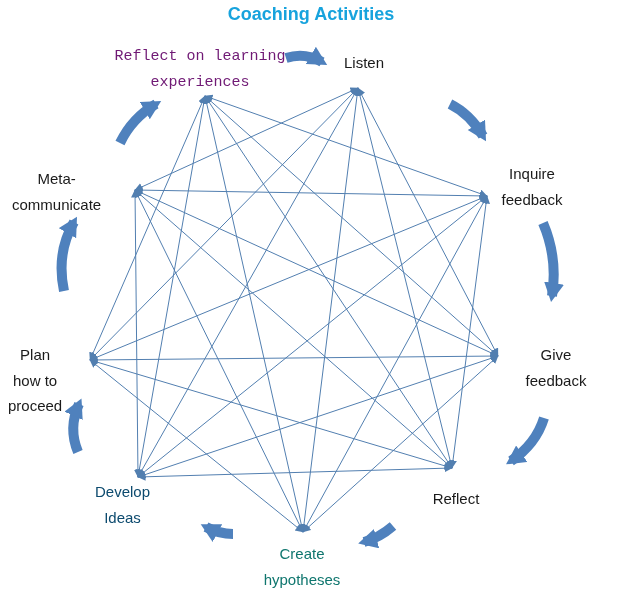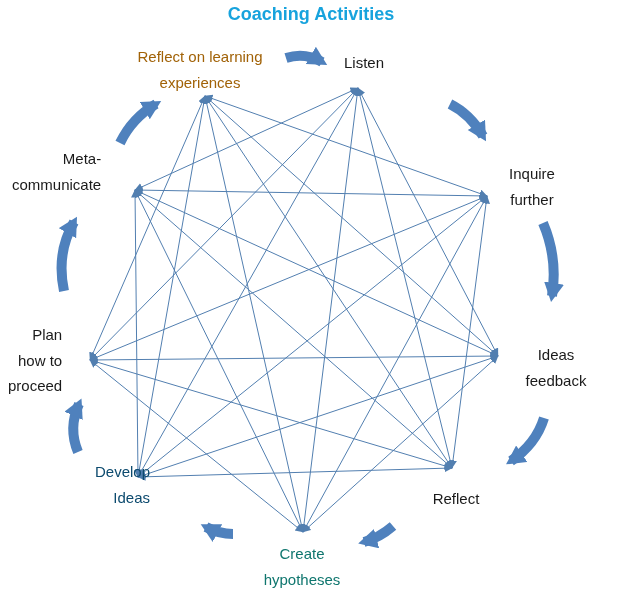--- a/index.html
+++ b/index.html
@@ -27,21 +27,21 @@
     left: 0;
   }
   .node-label {
     position: absolute;
     font-size: 15px;
     line-height: 1.7;
     color: #1a1a1a;
     white-space: pre-line;
   }
   .node-label.center { transform: translateX(-50%); text-align: center; }
-  .node-label.left { text-align: right; }
+  .node-label.left { text-align: center; margin-top: 20px; }
 </style>
 </head>
 <body>
 
 <div class="stage">
   <h1 class="title" style="color: rgb(23, 163, 221);">Coaching Activities</h1>
 
   <svg id="graph" width="622" height="597" viewBox="0 0 622 597" xmlns="http://www.w3.org/2000/svg">
     <defs>
       <marker id="smallArrow" markerUnits="userSpaceOnUse" markerWidth="10" markerHeight="10" refX="7.5" refY="4" orient="auto-start-reverse">
@@ -87,25 +87,25 @@
         <path d="M543 223 Q558 258 552 296" fill="none" stroke="#4f81bd" stroke-width="10" marker-end="url(#bigArrow)"></path>
         <path d="M544 418 Q536 444 511 461" fill="none" stroke="#4f81bd" stroke-width="10" marker-end="url(#bigArrow)"></path>
         <path d="M393 526 Q379 538 364 542" fill="none" stroke="#4f81bd" stroke-width="10" marker-end="url(#bigArrow)"></path>
         <path d="M233 534 Q219 534 206 527" fill="none" stroke="#4f81bd" stroke-width="10" marker-end="url(#bigArrow)"></path>
         <path d="M78 452 Q68 428 79 404" fill="none" stroke="#4f81bd" stroke-width="10" marker-end="url(#bigArrow)"></path>
         <path d="M64 291 Q56 253 74 222" fill="none" stroke="#4f81bd" stroke-width="10" marker-end="url(#bigArrow)"></path>
       </g>
   </svg>
 
   <div id="labels">
-      <div class="node-label center" style="left: 200px; top: 44px; color: #a16207;">Reflect on learning
+      <div class="node-label center" style="left: 200px; top: 44px; color: #701a75; font-family: Liberation Mono, monospace;">Reflect on learning
 experiences</div>
       <div class="node-label center" style="left: 364px; top: 50px; color: rgb(26, 26, 26);">Listen</div>
-      <div class="node-label center" style="left: 532px; top: 161px; color: rgb(26, 26, 26);">Inquire further</div>
-      <div class="node-label center" style="left: 556px; top: 342px; color: rgb(26, 26, 26);">Ideas feedback</div>
+      <div class="node-label center" style="left: 532px; top: 161px; color: rgb(26, 26, 26);">Inquire feedback</div>
+      <div class="node-label center" style="left: 556px; top: 342px; color: rgb(26, 26, 26);">Give feedback</div>
       <div class="node-label center" style="left: 456px; top: 486px; color: rgb(26, 26, 26);">Reflect</div>
       <div class="node-label center" style="left: 302px; top: 541px; color: #0f766e;">Create
 hypotheses</div>
       <div class="node-label left" style="left: 95px; top: 459px; color: #0c4a6e;">Develop
 Ideas</div>
       <div class="node-label left" style="left: 8px; top: 322px; color: rgb(26, 26, 26);">Plan
 how to
 proceed</div>
       <div class="node-label left" style="left: 12px; top: 146px; color: rgb(26, 26, 26);">Meta-
 communicate</div>

